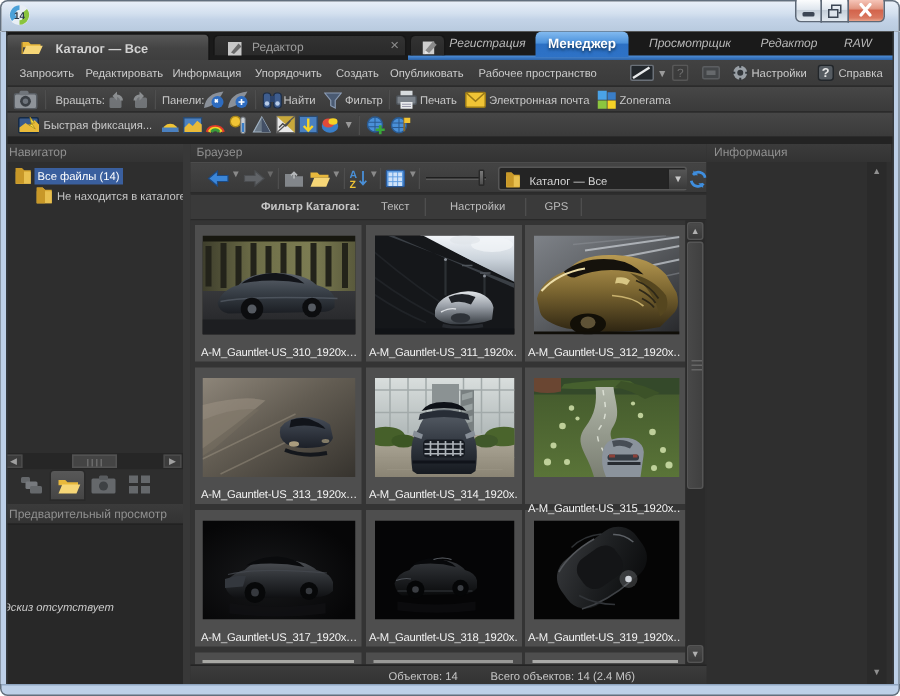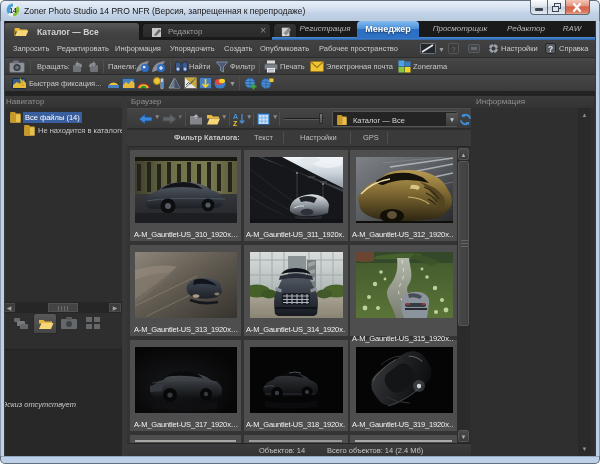--- a/index.html
+++ b/index.html
@@ -49,21 +49,20 @@
 </head>
 <body>
 <div id="win">
   <div class="abs" id="titlebar"></div>
   <svg class="abs" style="left:6px;top:3px" width="14" height="14" viewBox="0 0 14 14">
     <circle cx="7" cy="7" r="6.8" fill="#e8eef5"></circle>
     <path d="M7 0.5 A6.5 6.5 0 0 0 2 11 L5 8.5 A3 3 0 0 1 7 3.5 z" fill="#4aa0d8"></path>
     <path d="M7 13.5 A6.5 6.5 0 0 0 12 3 L9 5.5 A3 3 0 0 1 7 10.5 z" fill="#8ac43e"></path>
     <text x="7" y="9.8" font-size="6.5" fill="#2a3a4a" text-anchor="middle" font-family="Liberation Sans" font-weight="bold">14</text>
   </svg>
-  <div class="abs" id="title-text">Zoner Photo Studio 14 PRO NFR (Версия, запрещенная к перепродаже)</div>
   <div class="abs winbtn" id="btn-min">
       <div class="abs" style="left:4px;top:8px;width:8px;height:3px;background:#3c4654;border-radius:1px;"></div>
     </div>
   <div class="abs winbtn" id="btn-max">
       <div class="abs" style="left:6px;top:3px;width:7px;height:6px;border:1.5px solid #3c4654;"></div>
       <div class="abs" style="left:4px;top:6px;width:7px;height:6px;border:1.5px solid #3c4654;background:#dde4ec;"></div>
     </div>
   <div class="abs winbtn" id="btn-close">
     <svg width="23" height="13" viewBox="0 0 23 13">
         <path d="M8 3 L14 10 M14 3 L8 10" stroke="#fff" stroke-width="2.2" stroke-linecap="round"></path>
@@ -313,20 +312,21 @@
       <svg width="23" height="19" viewBox="0 0 23 19">
           <g opacity="0.6" fill="#8a8f95">
         <rect x="4" y="3" width="6" height="5"></rect>
             <rect x="12" y="3" width="6" height="5"></rect>
         <rect x="4" y="10" width="6" height="5"></rect>
             <rect x="12" y="10" width="6" height="5"></rect>
       </g>
         </svg>
     </div>
   </div>
+  <div class="phead" style="left:2px;top:336px;width:120px;height:13px;line-height:13px;"><span style="padding-left:4px;">Предварительный просмотр</span></div>
   <div class="abs" style="left:2px;top:349px;width:120px;height:107px;background:#282828;border-top:1px solid #222;">
     <div class="abs" style="left:0;top:50px;width:120px;text-align:left;font-size:7.5px;color:#cacaca;font-style:italic;">Эскиз отсутствует</div>
   </div>
 
   <div class="abs" style="left:122px;top:96px;width:5px;height:360px;background:#383838;"></div>
 
   <div class="phead" style="left:127px;width:344px;"><span style="padding-left:4px;">Браузер</span></div>
   <div class="abs" style="left:127px;top:108px;width:344px;height:21px;background:linear-gradient(180deg,#444444,#393939);border-top:1px solid #4c4c4c;border-bottom:1px solid #2a2a2a;">
     <svg class="abs" style="left:11px;top:4px" width="15" height="12" viewBox="0 0 15 12">
       <path d="M7 1 L1 6 L7 11 V8 H14 V4 H7 z" fill="#3b86d8" stroke="#1c4a84" stroke-width="0.8"></path>

